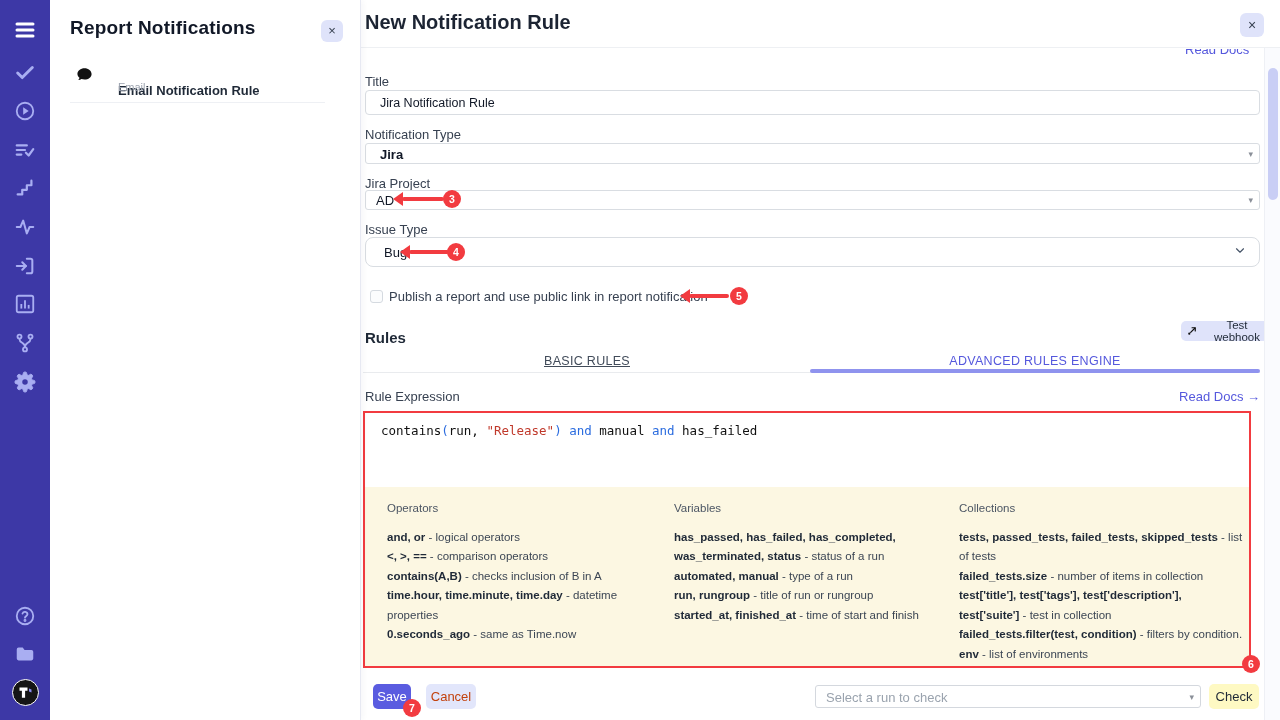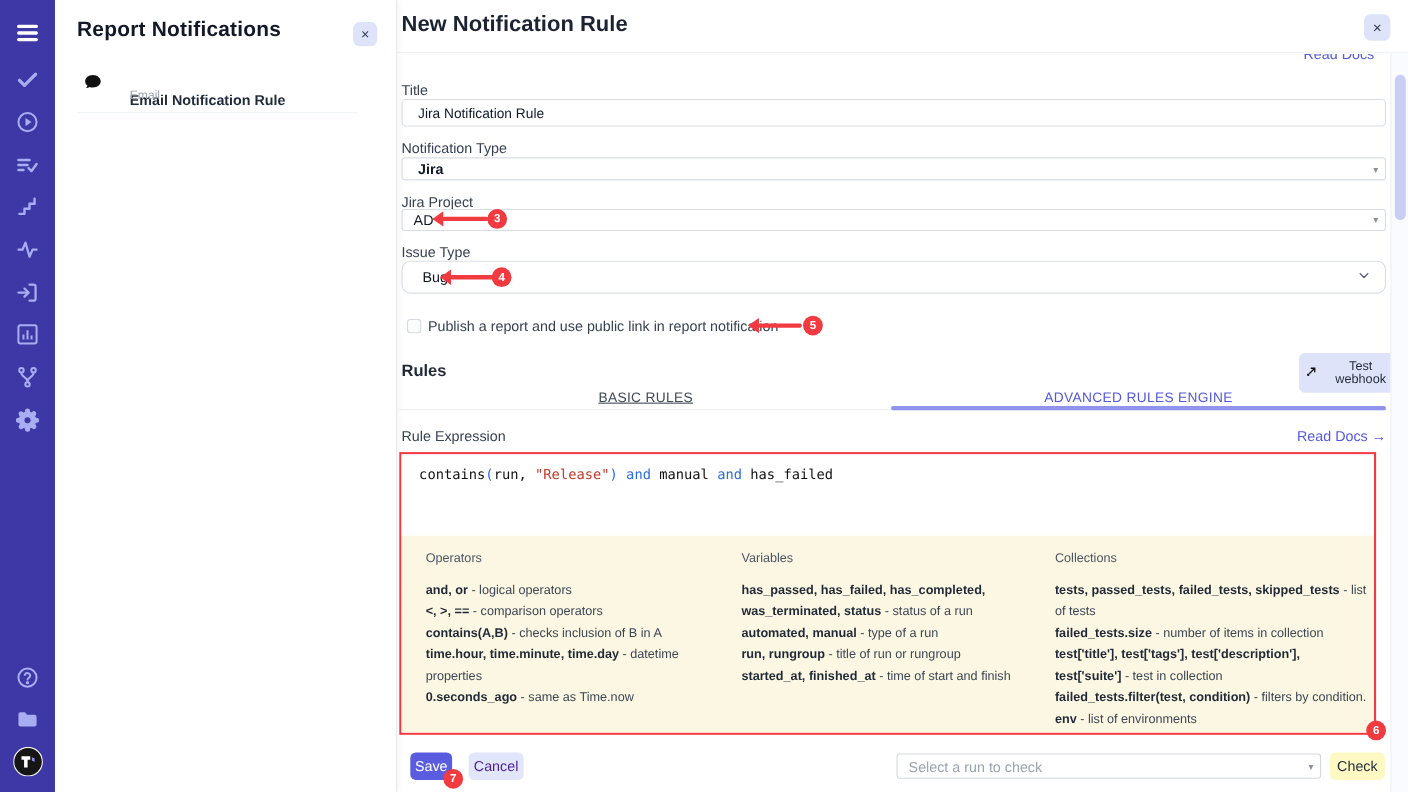--- a/index.html
+++ b/index.html
@@ -42,21 +42,21 @@
   .sel-jira { top:143px; height:21px; border-radius:3px; cursor:pointer; }
   .sel-ad { top:190px; height:20px; border-radius:3px; cursor:pointer; }
   .sel-bug { top:237px; height:30px; border-radius:8px; cursor:pointer; }
   .sel-bug .val { left:18px; }
 
   .checkbox { position:absolute; left:25px; top:290px; width:13px; height:13px; border:1px solid #d5dae0; border-radius:3px; background:#fbfcfd; cursor:pointer; }
   .check-label { position:absolute; left:44px; top:289px; font-size:13px; color:#374151; }
 
   
   .rules-heading { position:absolute; left:20px; top:329px; font-size:15px; font-weight:700; color:#1f2937; }
-  .test-webhook { position:absolute; left:836px; top:321px; height:36px; padding:0 8px 0 6px; background:#dfe3fa; border:none; border-radius:5px; font-size:11.5px; color:#1f2937; cursor:pointer; display:flex; align-items:center; gap:4px; font-family:"Liberation Sans",sans-serif; }
+  .test-webhook { position:absolute; left:836px; top:321px; height:20px; padding:0 8px 0 6px; background:#dfe3fa; border:none; border-radius:5px; font-size:11.5px; color:#1f2937; cursor:pointer; display:flex; align-items:center; gap:4px; font-family:"Liberation Sans",sans-serif; }
 
   .tab { position:absolute; top:354px; width:448px; text-align:center; font-size:12.5px; letter-spacing:.3px; cursor:pointer; }
   .tab-basic { left:18px; color:#414b59;text-decoration:underline; }
   .tab-adv { left:466px; color:#5558dd; }
   .tab-line { position:absolute; left:18px; top:372px; width:897px; height:1px; background:#e9ebee; }
   .tab-underline { position:absolute; left:465px; top:369px; width:450px; height:4px; background:#8f93ee; border-radius:2px; }
 
   .rule-expr-label { position:absolute; left:20px; top:389px; font-size:13px; color:#374151; }
   .read-docs { position:absolute; right:20px; top:389px; font-size:13px; color:#5558dd; cursor:pointer; }
 
@@ -69,21 +69,21 @@
   .help-panel { position:absolute; left:0; top:74px; width:884px; height:179px; background:#fcf7e2; }
   .help-col { position:absolute; top:12px; font-size:11.5px; color:#3c4654; line-height:19.5px; }
   .help-col .hd { color:#4b5563; margin-bottom:9px; }
   .help-item b { color:#1f2937; font-weight:700; }
   .col-1 { left:22px; width:272px; }
   .col-2 { left:309px; width:280px; }
   .col-3 { left:594px; width:285px; }
 
   
   .btn-save { position:absolute; left:28px; top:684px; width:38px; height:25px; background:#5a5ce0; color:#fff; border:none; border-radius:5px; font-size:13px; cursor:pointer; font-family:"Liberation Sans",sans-serif; }
-  .btn-cancel { position:absolute; left:81px; top:684px; width:50px; height:25px; background:#e2e6fb; color:#4c1d95; border:none; border-radius:5px; font-size:13px; cursor:pointer; font-family:"Liberation Sans",sans-serif; }
+  .btn-cancel { position:absolute; left:81px; top:684px; width:50px; height:25px; background:#e2e6fb; color:#c2410c; border:none; border-radius:5px; font-size:13px; cursor:pointer; font-family:"Liberation Sans",sans-serif; }
   .run-select { position:absolute; left:470px; top:685px; width:386px; height:23px; border:1px solid #d4d8de; border-radius:3px; background:#fff; cursor:pointer; }
   .run-select .ph { position:absolute; left:10px; top:50%; transform:translateY(-50%); font-size:13px; color:#9aa3ae; }
   .btn-check { position:absolute; left:864px; top:684px; width:50px; height:25px; background:#fef9c3; color:#1f2937; border:none; border-radius:5px; font-size:13px; cursor:pointer; font-family:"Liberation Sans",sans-serif; }
 
   
   .scroll-track { position:absolute; left:919px; top:48px; width:16px; height:672px; background:#fafbfe; border-left:1px solid #eef0f5; }
   .scroll-thumb { position:absolute; left:3px; top:20px; width:10px; height:132px; background:#c9cef5; border-radius:5px; cursor:grab; }
 
   
   .ann-badge { position:absolute; width:18px; height:18px; border-radius:50%; background:#f23b40; color:#fff; font-size:10.5px; font-weight:700; text-align:center; line-height:18px; z-index:40; }

